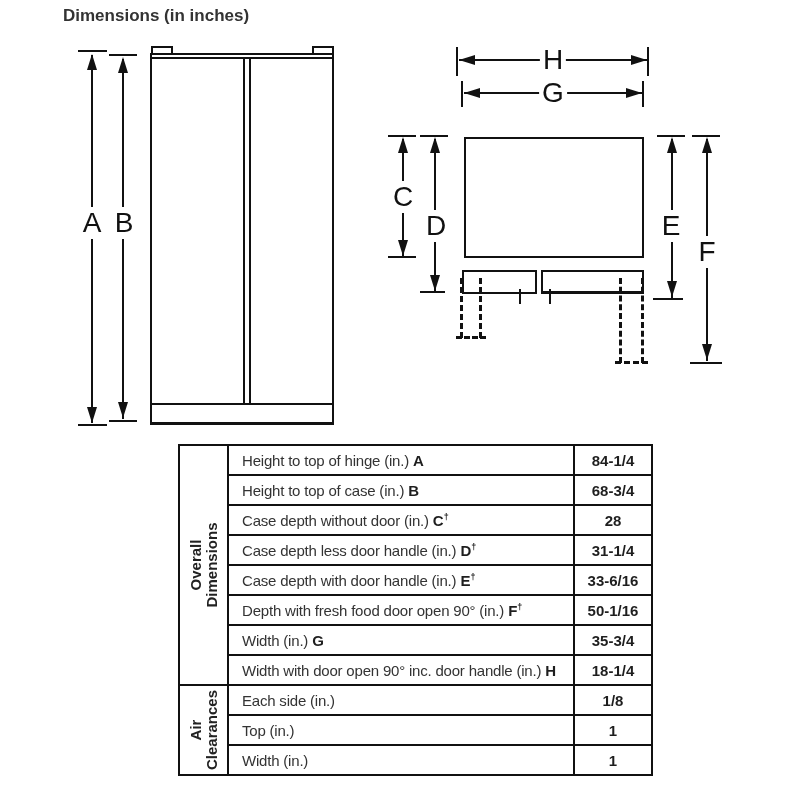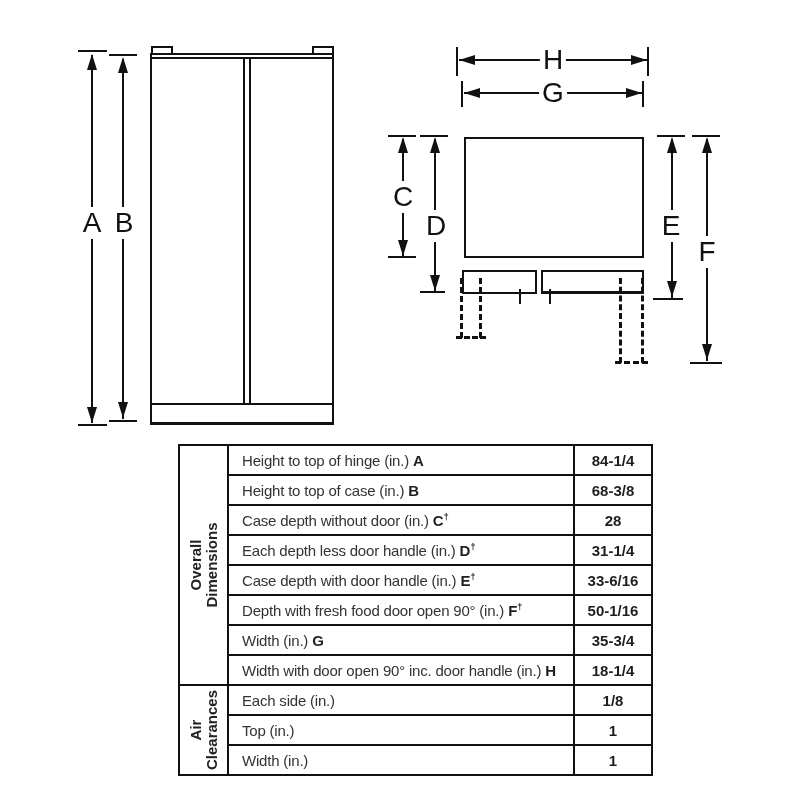--- a/index.html
+++ b/index.html
@@ -27,20 +27,21 @@
   td.val{text-align:center;font-weight:bold;font-size:15px;color:#1e1e1e;}
   td.sec{position:relative;}
   .rot{position:absolute;top:50%;left:50%;transform:translate(-50%,-50%) rotate(-90deg);
        font-weight:bold;font-size:15px;line-height:16px;color:#222;text-align:center;white-space:nowrap;}
 </style>
 </head>
 <body>
 
 <div id="page">
 
+  <div class="title">Dimensions (in inches)</div>
 
   <div>
     <div class="rect" style="left:150px;top:53px;width:184px;height:372px;border-bottom-width:3px;"></div>
     <div class="rect" style="left:151px;top:46px;width:22px;height:9px;"></div>
     <div class="rect" style="left:312px;top:46px;width:22px;height:9px;"></div>
     <div class="hline" style="left:152px;top:57px;width:180px;"></div>
     <div class="vline" style="left:243px;top:57px;height:347px;"></div>
     <div class="vline" style="left:249px;top:57px;height:347px;"></div>
     <div class="hline" style="left:152px;top:403px;width:180px;"></div>
 
@@ -131,28 +132,28 @@
         <div class="rot">
           <div>Overall</div>
           <div>Dimensions</div>
         </div>
       </td>
       <td class="desc"><span>Height to top of hinge (in.)</span><b>A</b><sup class="dag"></sup></td>
       <td class="val">84-1/4</td>
     </tr>
     <tr>
       <td class="desc"><span>Height to top of case (in.)</span><b>B</b><sup class="dag"></sup></td>
-      <td class="val">68-3/8</td>
+      <td class="val">68-3/4</td>
     </tr>
     <tr>
       <td class="desc"><span>Case depth without door (in.)</span><b>C</b><sup class="dag">†</sup></td>
       <td class="val">28</td>
     </tr>
     <tr>
-      <td class="desc"><span>Each depth less door handle (in.)</span><b>D</b><sup class="dag">†</sup></td>
+      <td class="desc"><span>Case depth less door handle (in.)</span><b>D</b><sup class="dag">†</sup></td>
       <td class="val">31-1/4</td>
     </tr>
     <tr>
       <td class="desc"><span>Case depth with door handle (in.)</span><b>E</b><sup class="dag">†</sup></td>
       <td class="val">33-6/16</td>
     </tr>
     <tr>
       <td class="desc"><span>Depth with fresh food door open 90° (in.)</span><b>F</b><sup class="dag">†</sup></td>
       <td class="val">50-1/16</td>
     </tr>

